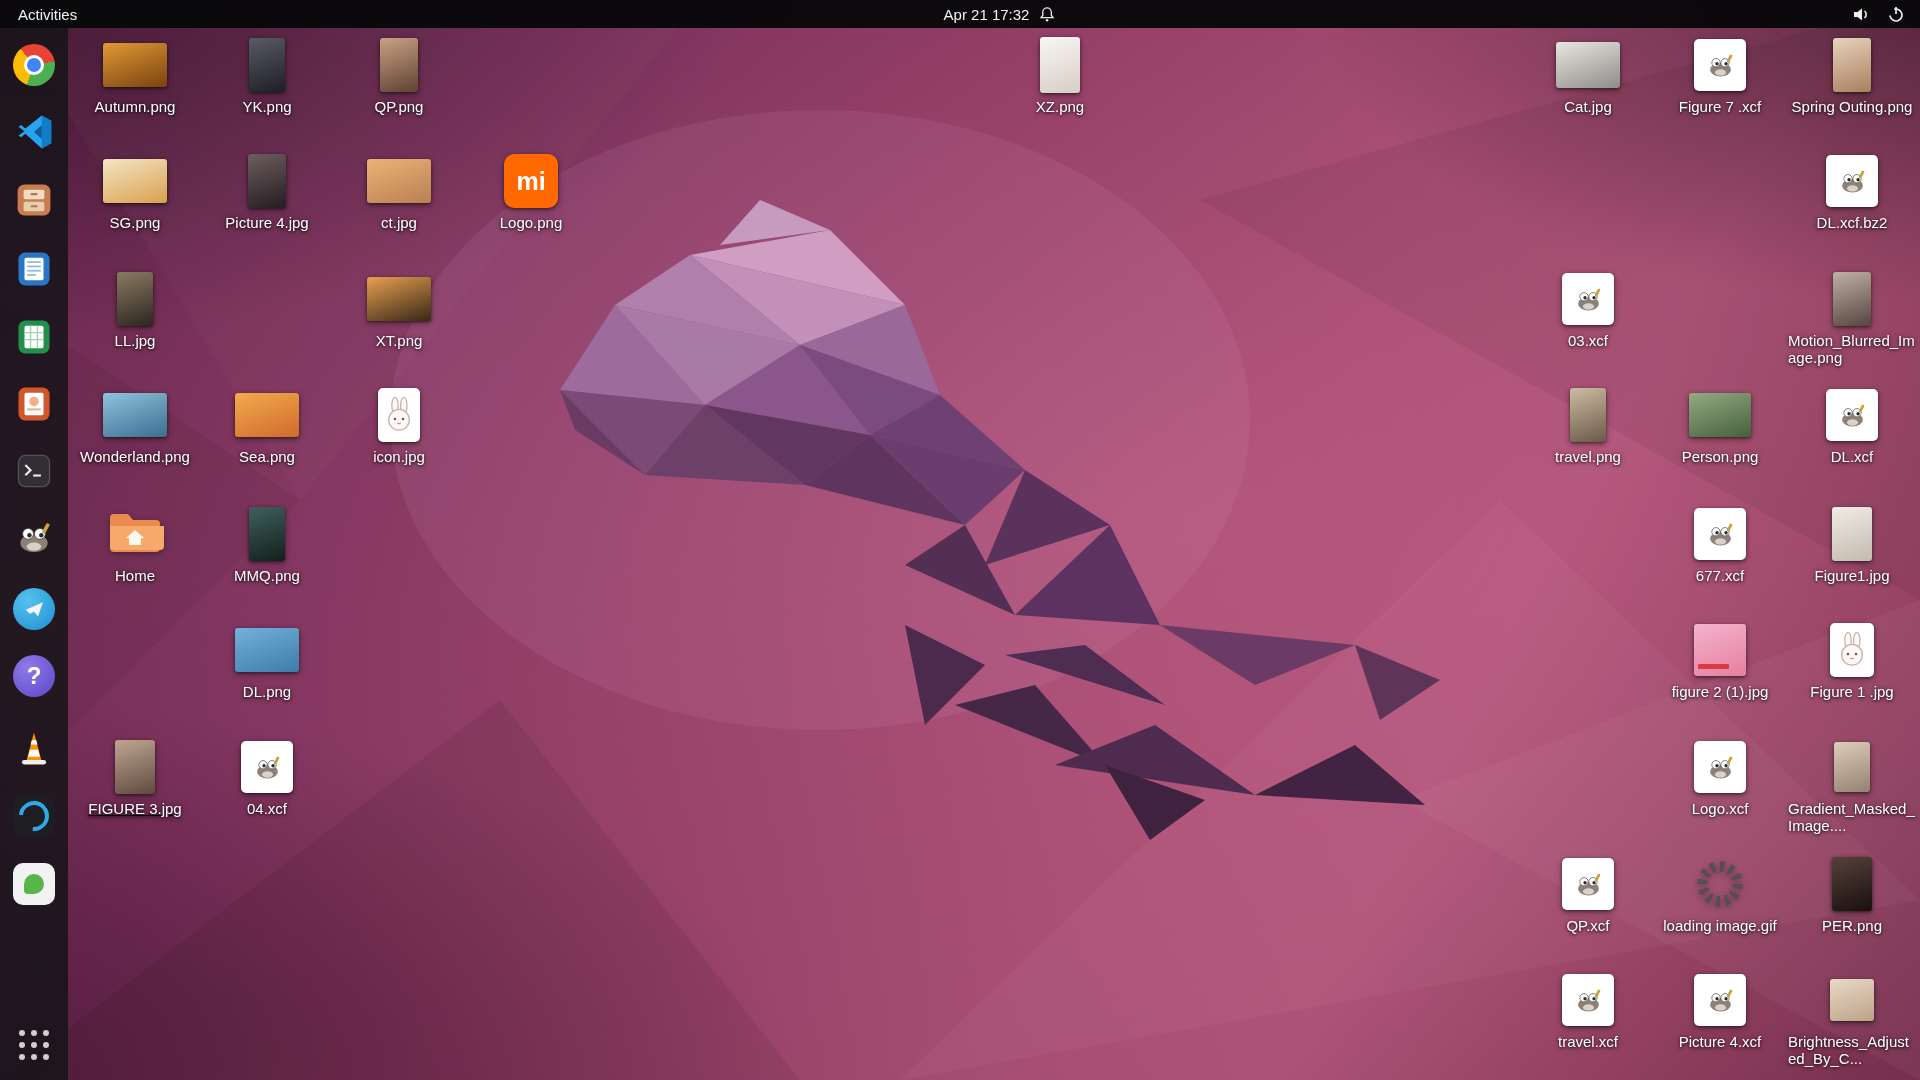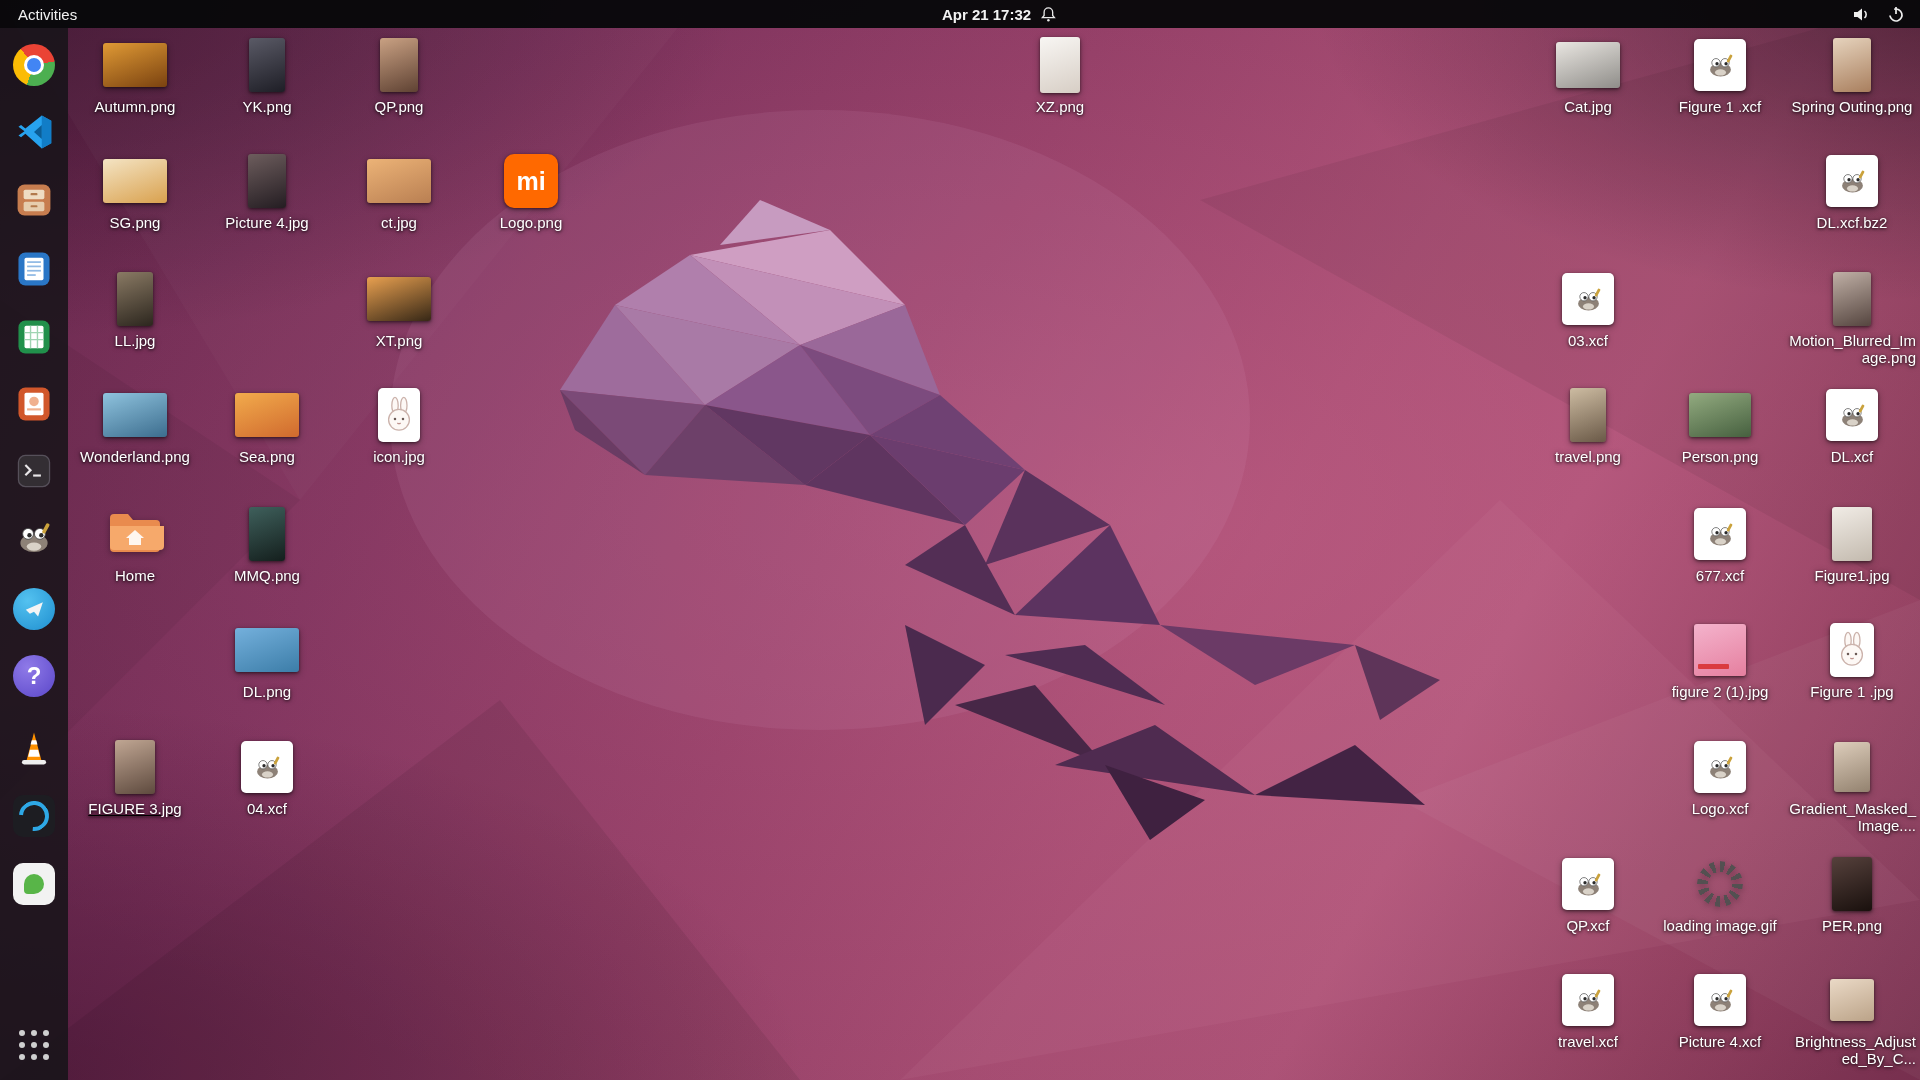--- a/index.html
+++ b/index.html
@@ -11,21 +11,21 @@
       radial-gradient(45% 40% at 100% 0%, rgba(18,4,18,0.50), rgba(0,0,0,0) 70%),
       radial-gradient(60% 50% at 0% 100%, rgba(45,8,32,0.45), rgba(0,0,0,0) 70%),
       radial-gradient(95% 80% at 60% 48%, rgba(216,110,150,0.35), rgba(0,0,0,0) 75%),
       linear-gradient(118deg,#64264b 0%,#79305a 25%,#8f3c64 45%,#a34b70 62%,#aa5175 74%,#8e3e5d 88%,#762f4e 100%);}
   .wallpaper svg{position:absolute;inset:0;width:100%;height:100%;}
   
   .topbar{position:fixed;top:0;left:0;right:0;height:28px;z-index:50;
     background:rgba(8,8,10,0.97);display:flex;align-items:center;color:#f2f2f2;font-size:15px;}
   .activities{padding:0 18px;height:100%;display:flex;align-items:center;cursor:pointer;}
   .clock-group{position:absolute;left:50%;transform:translateX(calc(-50% + 40px));
-    display:flex;align-items:center;gap:8px;height:100%;cursor:pointer;font-weight:bold;}
+    display:flex;align-items:center;gap:8px;height:100%;cursor:pointer;}
   .status{margin-left:auto;display:flex;align-items:center;gap:15px;padding-right:14px;height:100%;}
   .status svg{cursor:pointer;}
   
   .dock{position:fixed;top:28px;left:0;bottom:0;width:68px;z-index:40;
     background:rgba(22,20,24,0.86);}
   .dock-item{position:absolute;left:11px;width:46px;height:46px;display:flex;
     align-items:center;justify-content:center;border-radius:10px;cursor:pointer;}
   .show-apps{position:absolute;left:11px;bottom:12px;width:46px;height:46px;
     display:flex;align-items:center;justify-content:center;cursor:pointer;}
   .dots{display:grid;grid-template-columns:repeat(3,6px);gap:6px;}
@@ -42,21 +42,21 @@
   .swirl-ring{width:22px;height:22px;border-radius:50%;border:4.5px solid #2ea8e6;
     border-left-color:transparent;transform:rotate(-40deg);}
   .ic-tile-white{width:42px;height:42px;background:#f2f2f2;border-radius:10px;
     display:flex;align-items:center;justify-content:center;}
   .leaf{width:20px;height:20px;border-radius:50% 50% 50% 4px;background:#58b548;}
   
   .desktop{position:fixed;inset:0;z-index:10;}
   .desk-icon{position:absolute;width:130px;display:flex;flex-direction:column;align-items:center;cursor:default;}
   .thumb-wrap{height:62px;display:flex;align-items:center;justify-content:center;
     filter:drop-shadow(0 2px 3px rgba(0,0,0,0.35));}
-  .icon-label{margin-top:2px;max-width:128px;text-align:right;color:#fff;font-size:15px;
+  .icon-label{margin-top:2px;max-width:128px;text-align:left;color:#fff;font-size:15px;
     line-height:1.14;text-shadow:0 1px 3px rgba(0,0,0,0.85),0 0 6px rgba(0,0,0,0.4);overflow-wrap:anywhere;}
   .thumb-photo{border-radius:3px;position:relative;box-shadow:0 1px 3px rgba(0,0,0,0.45);}
   .thumb-photo .stripe{position:absolute;left:4px;bottom:7px;width:60%;height:5px;
     background:rgba(215,45,45,0.85);border-radius:1px;}
   .thumb-tile{background:#fff;border-radius:5px;display:flex;align-items:center;
     justify-content:center;box-shadow:0 1px 3px rgba(0,0,0,0.45);}
   .thumb-mi{background:#ff6900;border-radius:10px;display:flex;align-items:center;justify-content:center;
     color:#fff;font-weight:bold;font-size:25px;box-shadow:0 1px 3px rgba(0,0,0,0.45);}
   .thumb-spinner{border-radius:50%;
     background:repeating-conic-gradient(rgba(80,80,80,0.95) 0deg 14deg, rgba(0,0,0,0) 14deg 30deg);
@@ -143,21 +143,21 @@
             <ellipse cx="22" cy="24" rx="15" ry="10" fill="#8d8177"></ellipse>
             <ellipse cx="22" cy="28" rx="8" ry="4.5" fill="#d9d2c8"></ellipse>
             <circle cx="15.5" cy="14" r="6" fill="#fff" stroke="#4a4a4a" stroke-width="1"></circle>
             <circle cx="28.5" cy="14" r="6" fill="#fff" stroke="#4a4a4a" stroke-width="1"></circle>
             <circle cx="17" cy="15.5" r="2.4" fill="#2b2b2b"></circle>
             <circle cx="30" cy="15.5" r="2.4" fill="#2b2b2b"></circle>
             <rect x="33" y="2" width="4" height="12" rx="1.5" fill="#caa23c" transform="rotate(28 35 8)"></rect>
           </svg>
         </div>
       </div>
-      <div class="icon-label">Figure 1 .xcf</div>
+      <div class="icon-label">Figure 7 .xcf</div>
     </div>
     <div class="desk-icon" style="left: 70px; top: 150px;">
       <div class="thumb-wrap">
         <div class="thumb-photo" style="width: 64px; height: 44px; background: linear-gradient(160deg, rgb(244, 228, 196), rgb(217, 161, 78));"></div>
       </div>
       <div class="icon-label">SG.png</div>
     </div>
     <div class="desk-icon" style="left: 1787px; top: 34px;">
       <div class="thumb-wrap">
         <div class="thumb-photo" style="width: 38px; height: 54px; background: linear-gradient(160deg, rgb(230, 211, 189), rgb(169, 127, 94));"></div>

